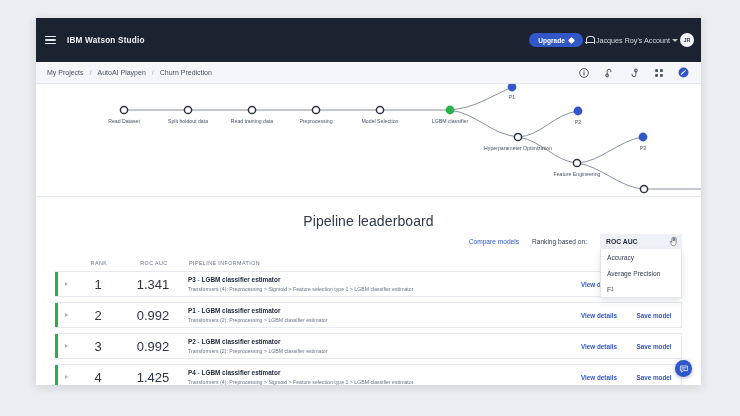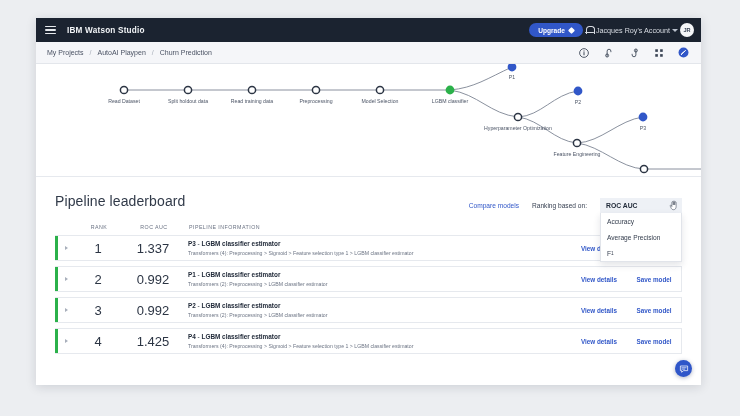--- a/index.html
+++ b/index.html
@@ -13,21 +13,21 @@
     position: absolute;
     left: 36px; top: 18px;
     width: 665px; height: 367px;
     background: #ffffff;
     box-shadow: 0 2px 10px rgba(20,30,50,0.14);
     overflow: hidden;
   }
 
   
   #topbar {
-    height: 24px;
+    height: 44px;
     background: #1b2330;
     display: flex; align-items: center;
     padding: 0 7px 0 9px;
     position: relative;
   }
   .hamburger { width: 11px; display: flex; flex-direction: column; gap: 2px; cursor: pointer; }
   .hamburger span { display: block; height: 1.6px; background: #e7eaee; border-radius: 1px; }
   #brand {
     color: #f2f4f7; font-size: 8.2px; font-weight: bold;
     margin-left: 11px; letter-spacing: 0.2px; white-space: nowrap;
@@ -102,21 +102,21 @@
   }
   .dg-plabel {
     position: absolute;
     font-size: 5.2px; color: #4c5566;
     transform: translateX(-50%);
     white-space: nowrap;
   }
 
   
   #board { padding: 16px 19px 0 19px; position: relative; }
-  #board-head { display: flex; align-items: flex-start; }
+  #board-head { display: flex; align-items: center; flex-direction: column; }
   #board-title { font-size: 14px; color: #313a49; font-weight: normal; letter-spacing: 0.1px; }
   #board-actions { margin-left: auto; display: flex; align-items: center; gap: 13px; padding-top: 5px; }
   #compare-link { font-size: 6.6px; color: #3157c8; cursor: pointer; white-space: nowrap; }
   #ranking-label { font-size: 6.6px; color: #394253; white-space: nowrap; }
 
   
   #rank-dropdown { position: relative; width: 82px; }
   #rank-selected {
     background: #eef1f6;
     height: 15px; display: flex; align-items: center;
@@ -355,21 +355,21 @@
       <div class="c-act1"></div>
       <div class="c-act2"></div>
     </div>
 
     <div class="row">
       <div class="accent"></div>
       <div class="exp">
           <div class="chev-right"></div>
         </div>
       <div class="rank-num">1</div>
-      <div class="auc-num">1.337</div>
+      <div class="auc-num">1.341</div>
       <div class="info">
         <div class="info-title">
           <b>P3</b>
           <span>-</span>
           <b>LGBM classifier estimator</b>
         </div>
         <div class="info-sub">Transformers (4): Preprocessing &gt; Sigmoid &gt; Feature selection type 1 &gt; LGBM classifier estimator</div>
       </div>
       <div class="act a1">View details</div>
       <div class="act a2">Save model</div>

